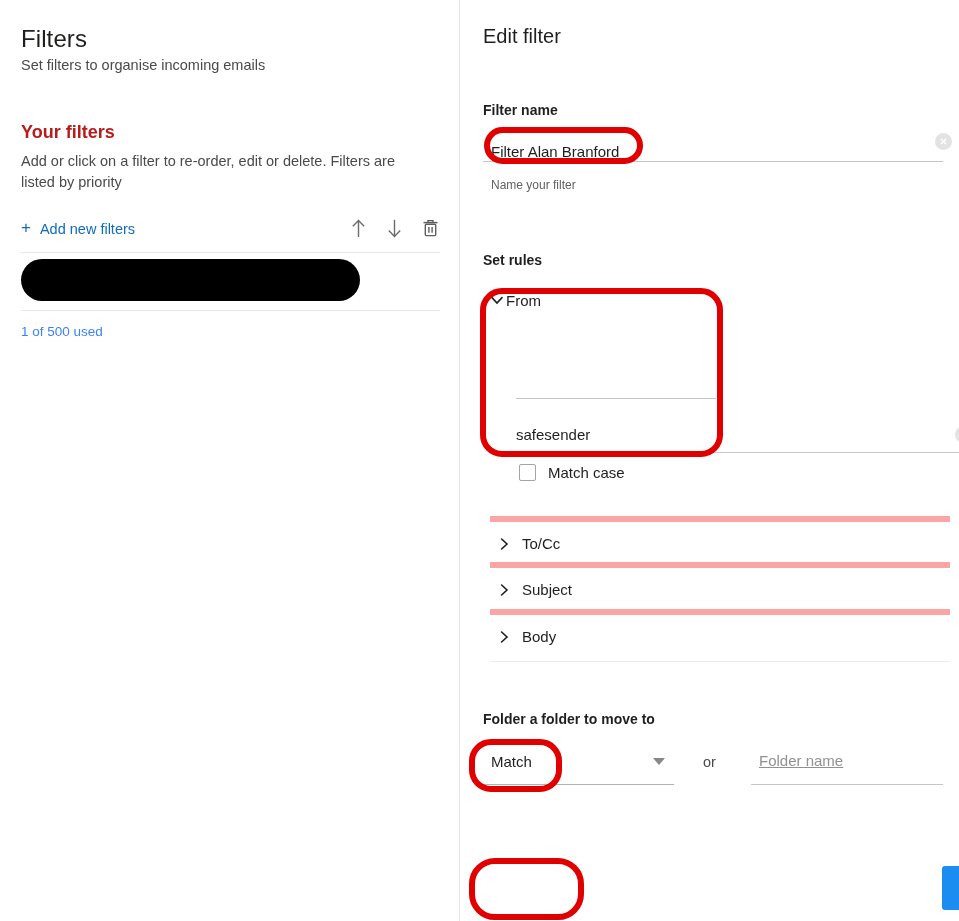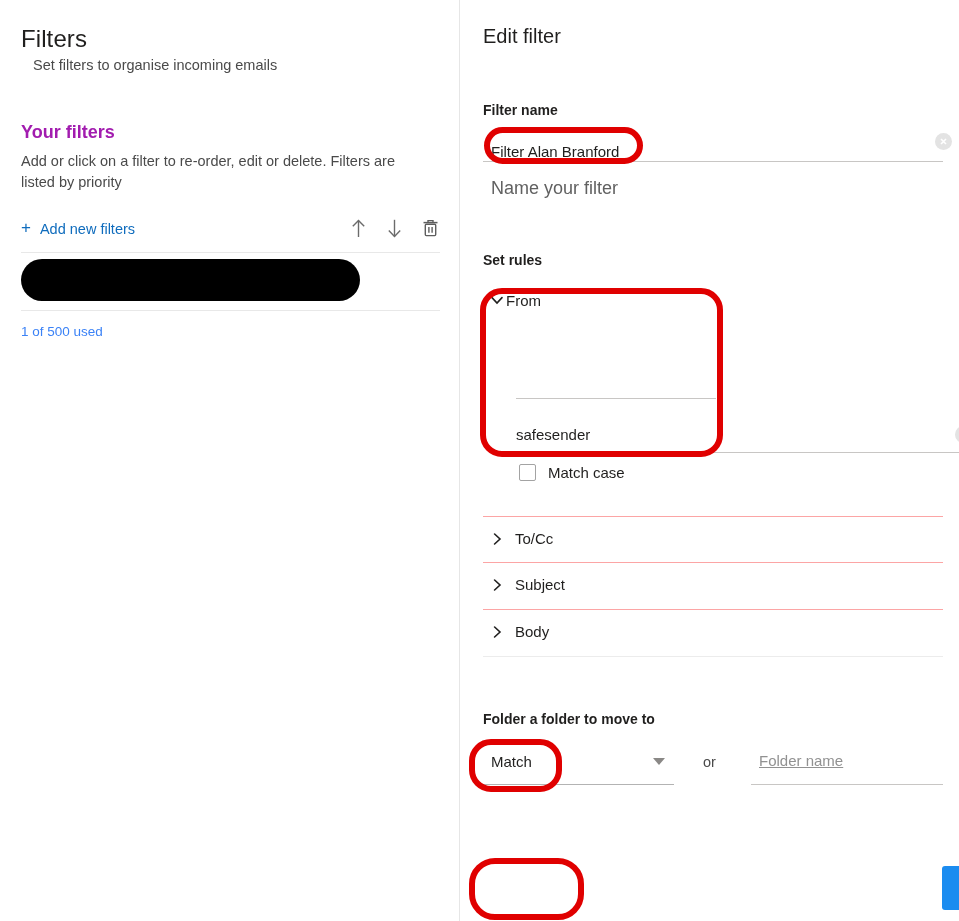--- a/index.html
+++ b/index.html
@@ -38,29 +38,28 @@
     font-weight: 400;
     color: #201f1e;
     letter-spacing: .1px;
   }
   .page-subtitle {
     position: absolute;
     left: 21px; top: 57px;
     font-size: 14.5px;
     color: #4a4a4a;
     font-weight: 400;
-    margin-left: 12px;
   }
 
   .section-title {
     position: absolute;
     left: 21px; top: 122px;
     font-size: 18px;
     font-weight: 700;
-    color: #a21caf;
+    color: #b91c1c;
   }
   .section-desc {
     position: absolute;
     left: 21px; top: 151px;
     width: 404px;
     font-size: 14.5px;
     line-height: 21px;
     color: #4a4a4a;
   }
 
@@ -187,21 +186,21 @@
     display: flex;
     align-items: center;
     justify-content: center;
     cursor: pointer;
   }
   .clear-icon svg { display:block; }
   #filter-name-clear { left: 452px; top: 7px; }
   .helper-text {
     position: absolute;
     left: 31px; top: 178px;
-    font-size: 18px;
+    font-size: 12px;
     color: #616161;
   }
 
   
   #rule-from {
     position: absolute;
     left: 23px; top: 292px;
     width: 460px; height: 212px;
   }
   .rule-head {
@@ -287,23 +286,23 @@
     box-sizing: border-box;
   }
   #match-case-label {
     font-size: 15px;
     color: #201f1e;
   }
 
   
   .collapsed-row {
     position: absolute;
-    left: 23px;
+    left: 30px;
     width: 460px; height: 46px;
-    border-top: 1px solid #fca5a5;
+    border-top: 6px solid #fca5a5;
     cursor: pointer;
   }
   #row-tocc   { top: 516px; }
   #row-subject{ top: 562px; }
   #row-body   { top: 609px; border-bottom: 1px solid #ececec; }
   .collapsed-inner {
     position: absolute;
     left: 8px; top: 13px;
     display: flex;
     align-items: center;

